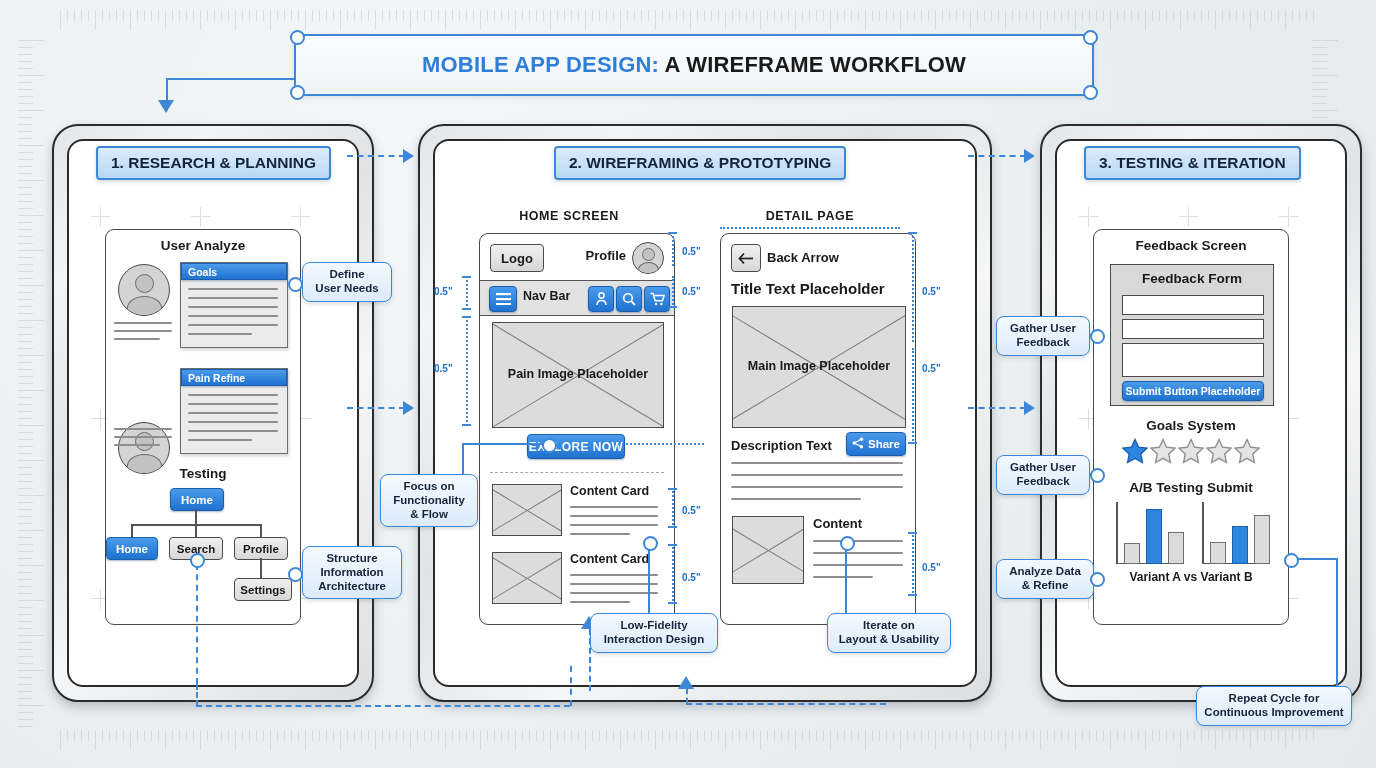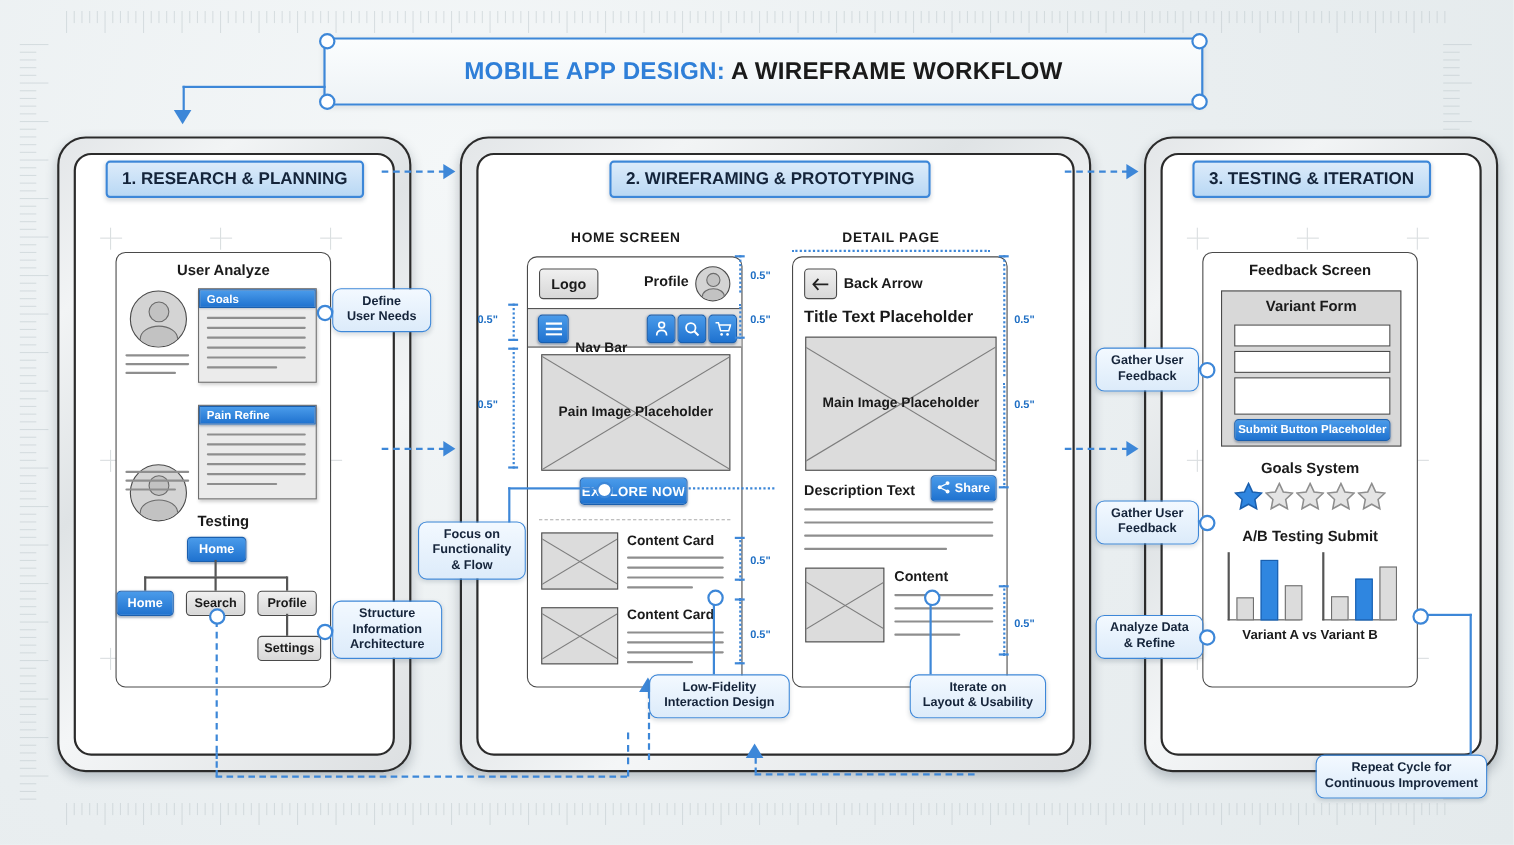--- a/index.html
+++ b/index.html
@@ -811,21 +811,21 @@
       </div>
 
       <div style="position:absolute;left:0;top:46px;width:100%;height:34px;background:#e2e2e2;border-top:1.5px solid #555;border-bottom:1.5px solid #555;">
         <div class="blue-btn" style="position:absolute;left:9px;top:5px;width:26px;height:24px;">
           <svg width="15" height="12" viewBox="0 0 15 12">
               <rect y="0" width="15" height="2.2" fill="#fff"></rect>
               <rect y="5" width="15" height="2.2" fill="#fff"></rect>
               <rect y="10" width="15" height="2.2" fill="#fff"></rect>
             </svg>
         </div>
-        <div style="position:absolute;left:43px;top:8px;font-weight:bold;font-size:12.5px;margin-top:20px;">Nav Bar</div>
+        <div style="position:absolute;left:43px;top:8px;font-weight:bold;font-size:12.5px;">Nav Bar</div>
         <div class="blue-btn" style="position:absolute;left:108px;top:5px;width:24px;height:24px;">
           <svg width="13" height="14" viewBox="0 0 13 14">
               <circle cx="6.5" cy="3.4" r="2.6" fill="none" stroke="#fff" stroke-width="1.5"></circle>
               <path d="M2 13c0-3 2-4.6 4.5-4.6S11 10 11 13" fill="none" stroke="#fff" stroke-width="1.5"></path>
             </svg>
         </div>
         <div class="blue-btn" style="position:absolute;left:136px;top:5px;width:24px;height:24px;">
           <svg width="14" height="14" viewBox="0 0 14 14">
               <circle cx="6" cy="6" r="4.3" fill="none" stroke="#fff" stroke-width="1.6"></circle>
               <line x1="9.2" y1="9.2" x2="13" y2="13" stroke="#fff" stroke-width="1.8"></line>
@@ -960,21 +960,21 @@
     <div class="regmark" style="left:222px;top:66px;"></div>
     <div class="regmark" style="left:22px;top:268px;"></div>
     <div class="regmark" style="left:222px;top:268px;"></div>
     <div class="regmark" style="left:22px;top:448px;"></div>
     <div class="regmark" style="left:222px;top:448px;"></div>
 
     <div class="card-box" style="left:36px;top:88px;width:194px;height:394px;">
       <div class="sec-title" style="position:absolute;left:0;top:8px;width:100%;">Feedback Screen</div>
 
       <div style="position:absolute;left:16px;top:34px;width:162px;height:140px;background:#d8d8d8;border:1.6px solid #4a4a4a;">
-        <div class="sec-title" style="position:absolute;left:0;top:6px;width:100%;">Variant Form</div>
+        <div class="sec-title" style="position:absolute;left:0;top:6px;width:100%;">Feedback Form</div>
         <div style="position:absolute;left:11px;top:30px;width:140px;height:18px;background:#fff;border:1.5px solid #4a4a4a;"></div>
         <div style="position:absolute;left:11px;top:54px;width:140px;height:18px;background:#fff;border:1.5px solid #4a4a4a;"></div>
         <div style="position:absolute;left:11px;top:78px;width:140px;height:32px;background:#fff;border:1.5px solid #4a4a4a;"></div>
         <div class="blue-btn" style="position:absolute;left:11px;top:116px;width:140px;height:18px;font-size:10.5px;">Submit Button Placeholder</div>
       </div>
 
       <div class="sec-title" style="position:absolute;left:0;top:188px;width:100%;">Goals System</div>
       <div id="stars" style="position:absolute;left:28px;top:208px;width:140px;display:flex;gap:2px;">
           <svg class="star" viewBox="0 0 26 26">
             <polygon points="13,1.5 16.6,9.2 25,10.2 18.8,16.1 20.4,24.5 13,20.4 5.6,24.5 7.2,16.1 1,10.2 9.4,9.2" fill="#2f86e0" stroke="#1a5fae" stroke-width="1.4"></polygon>

